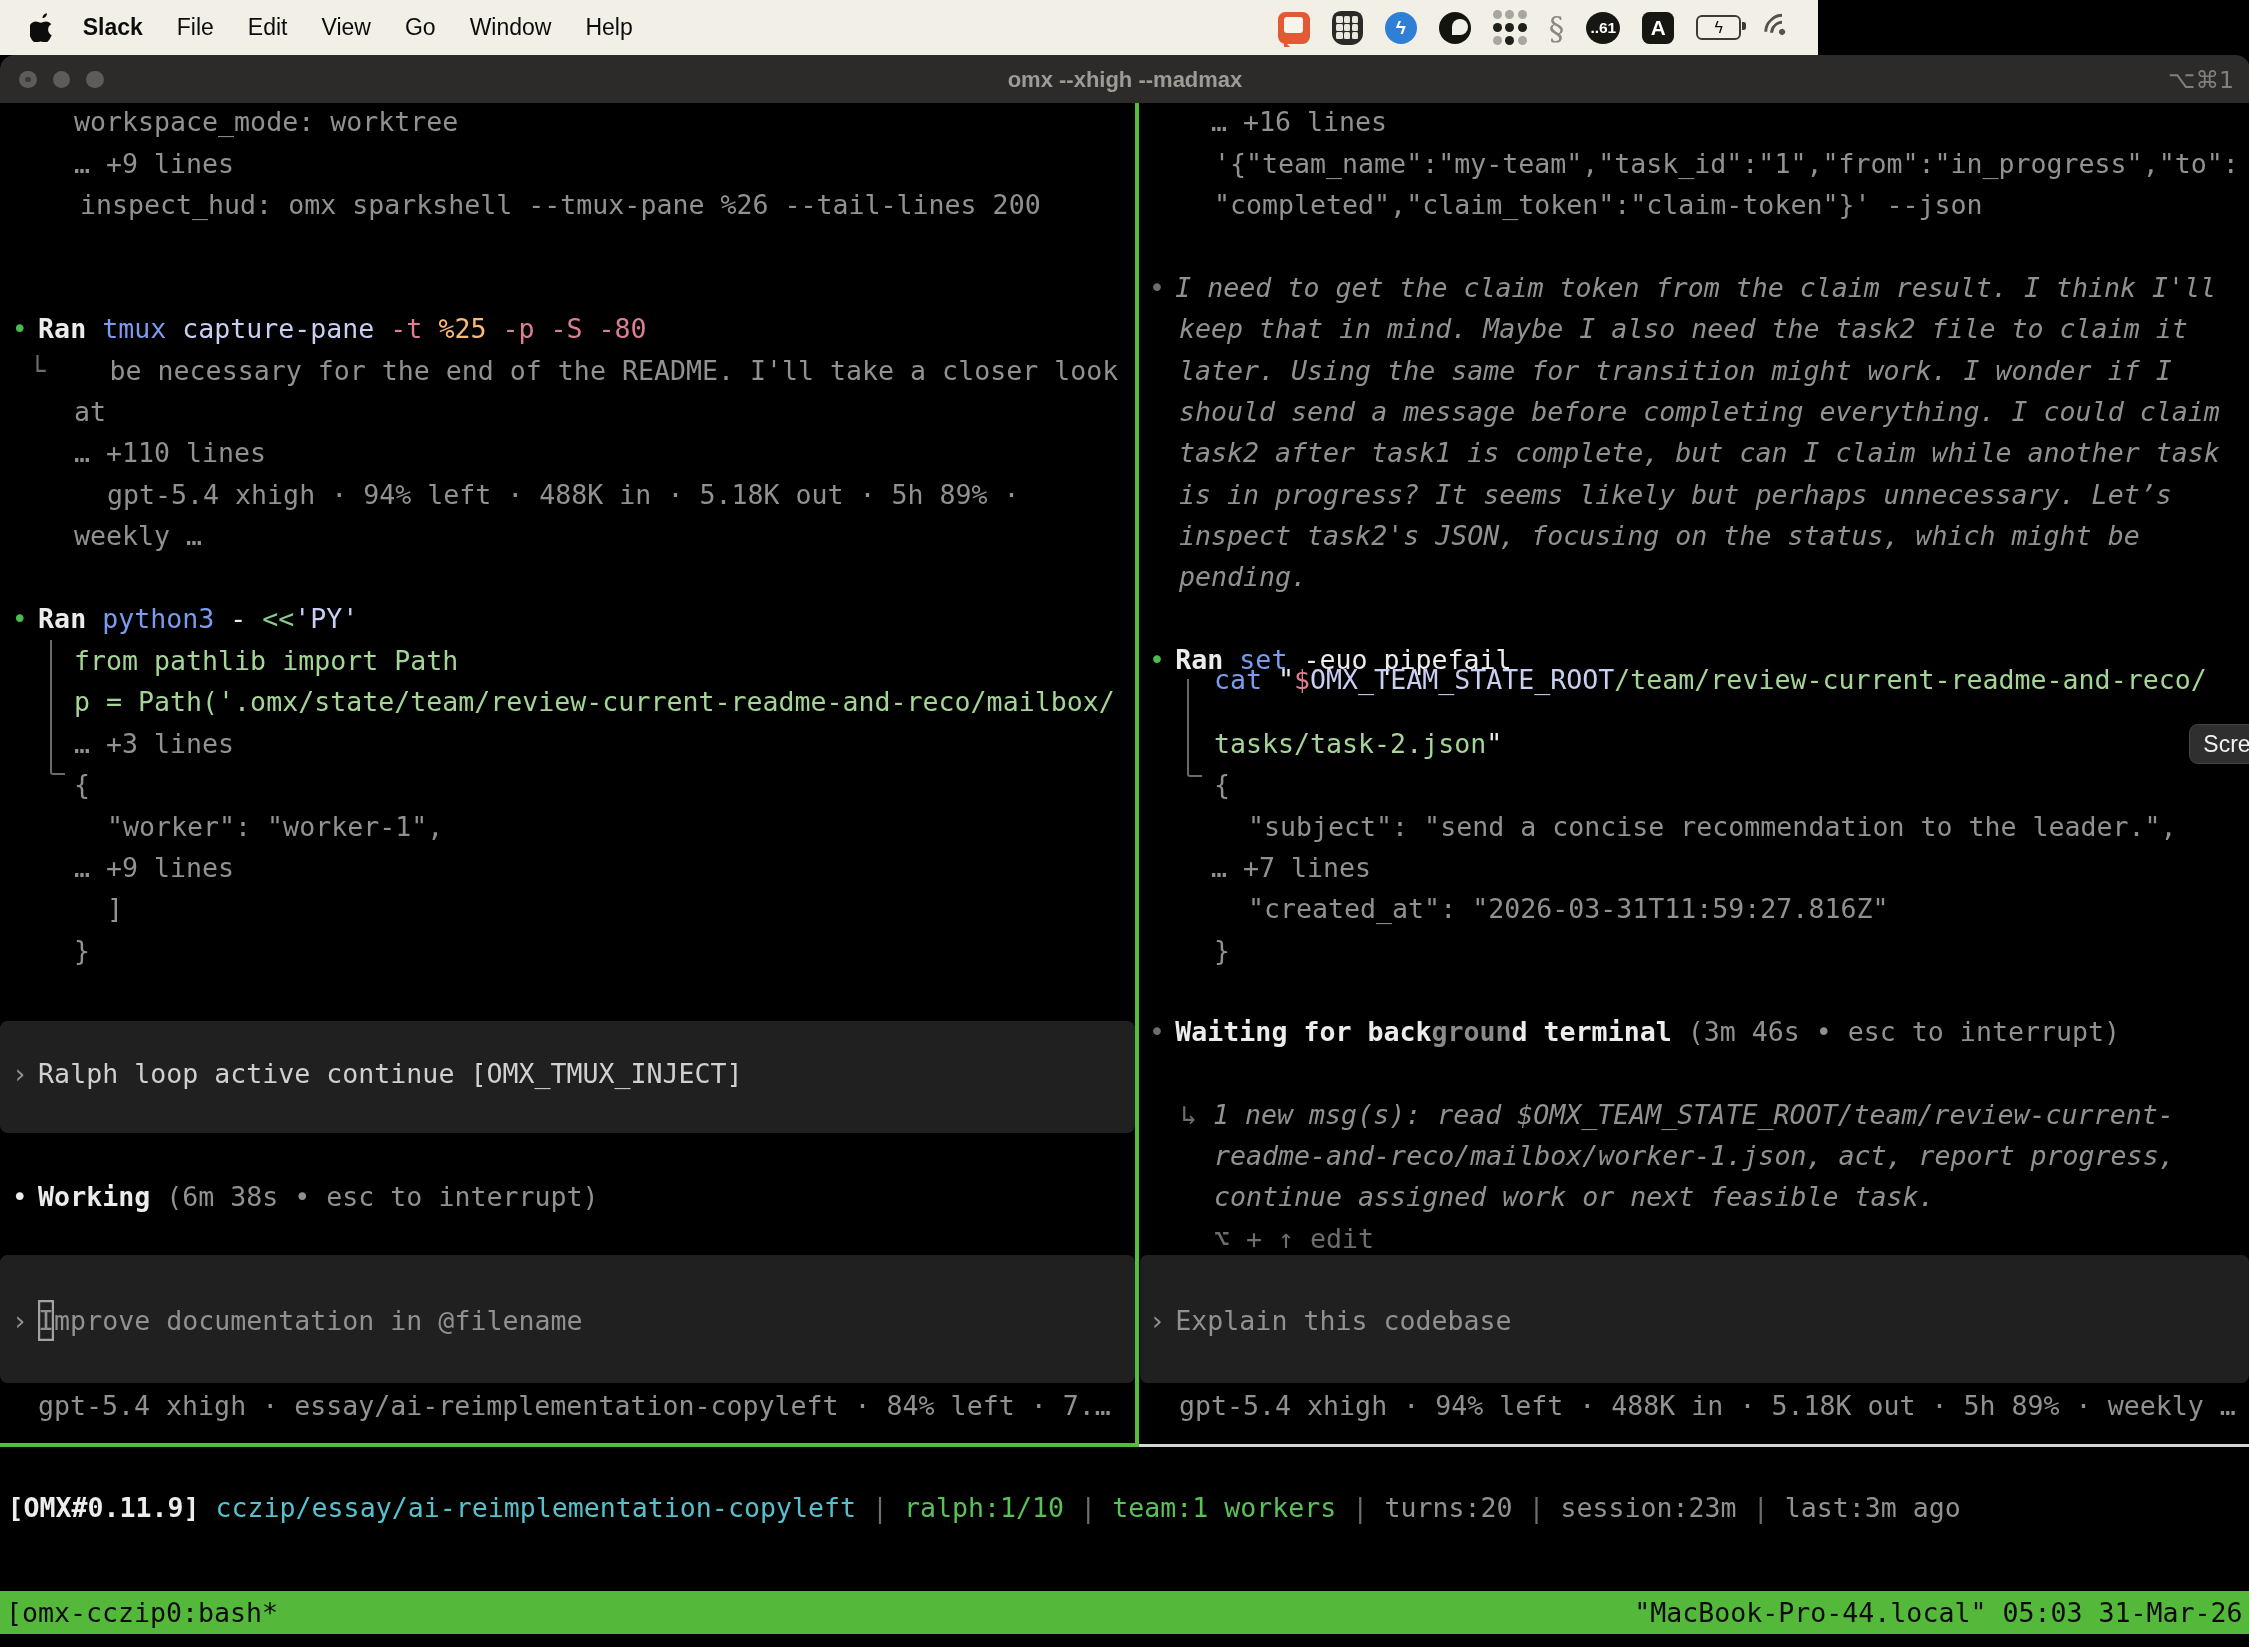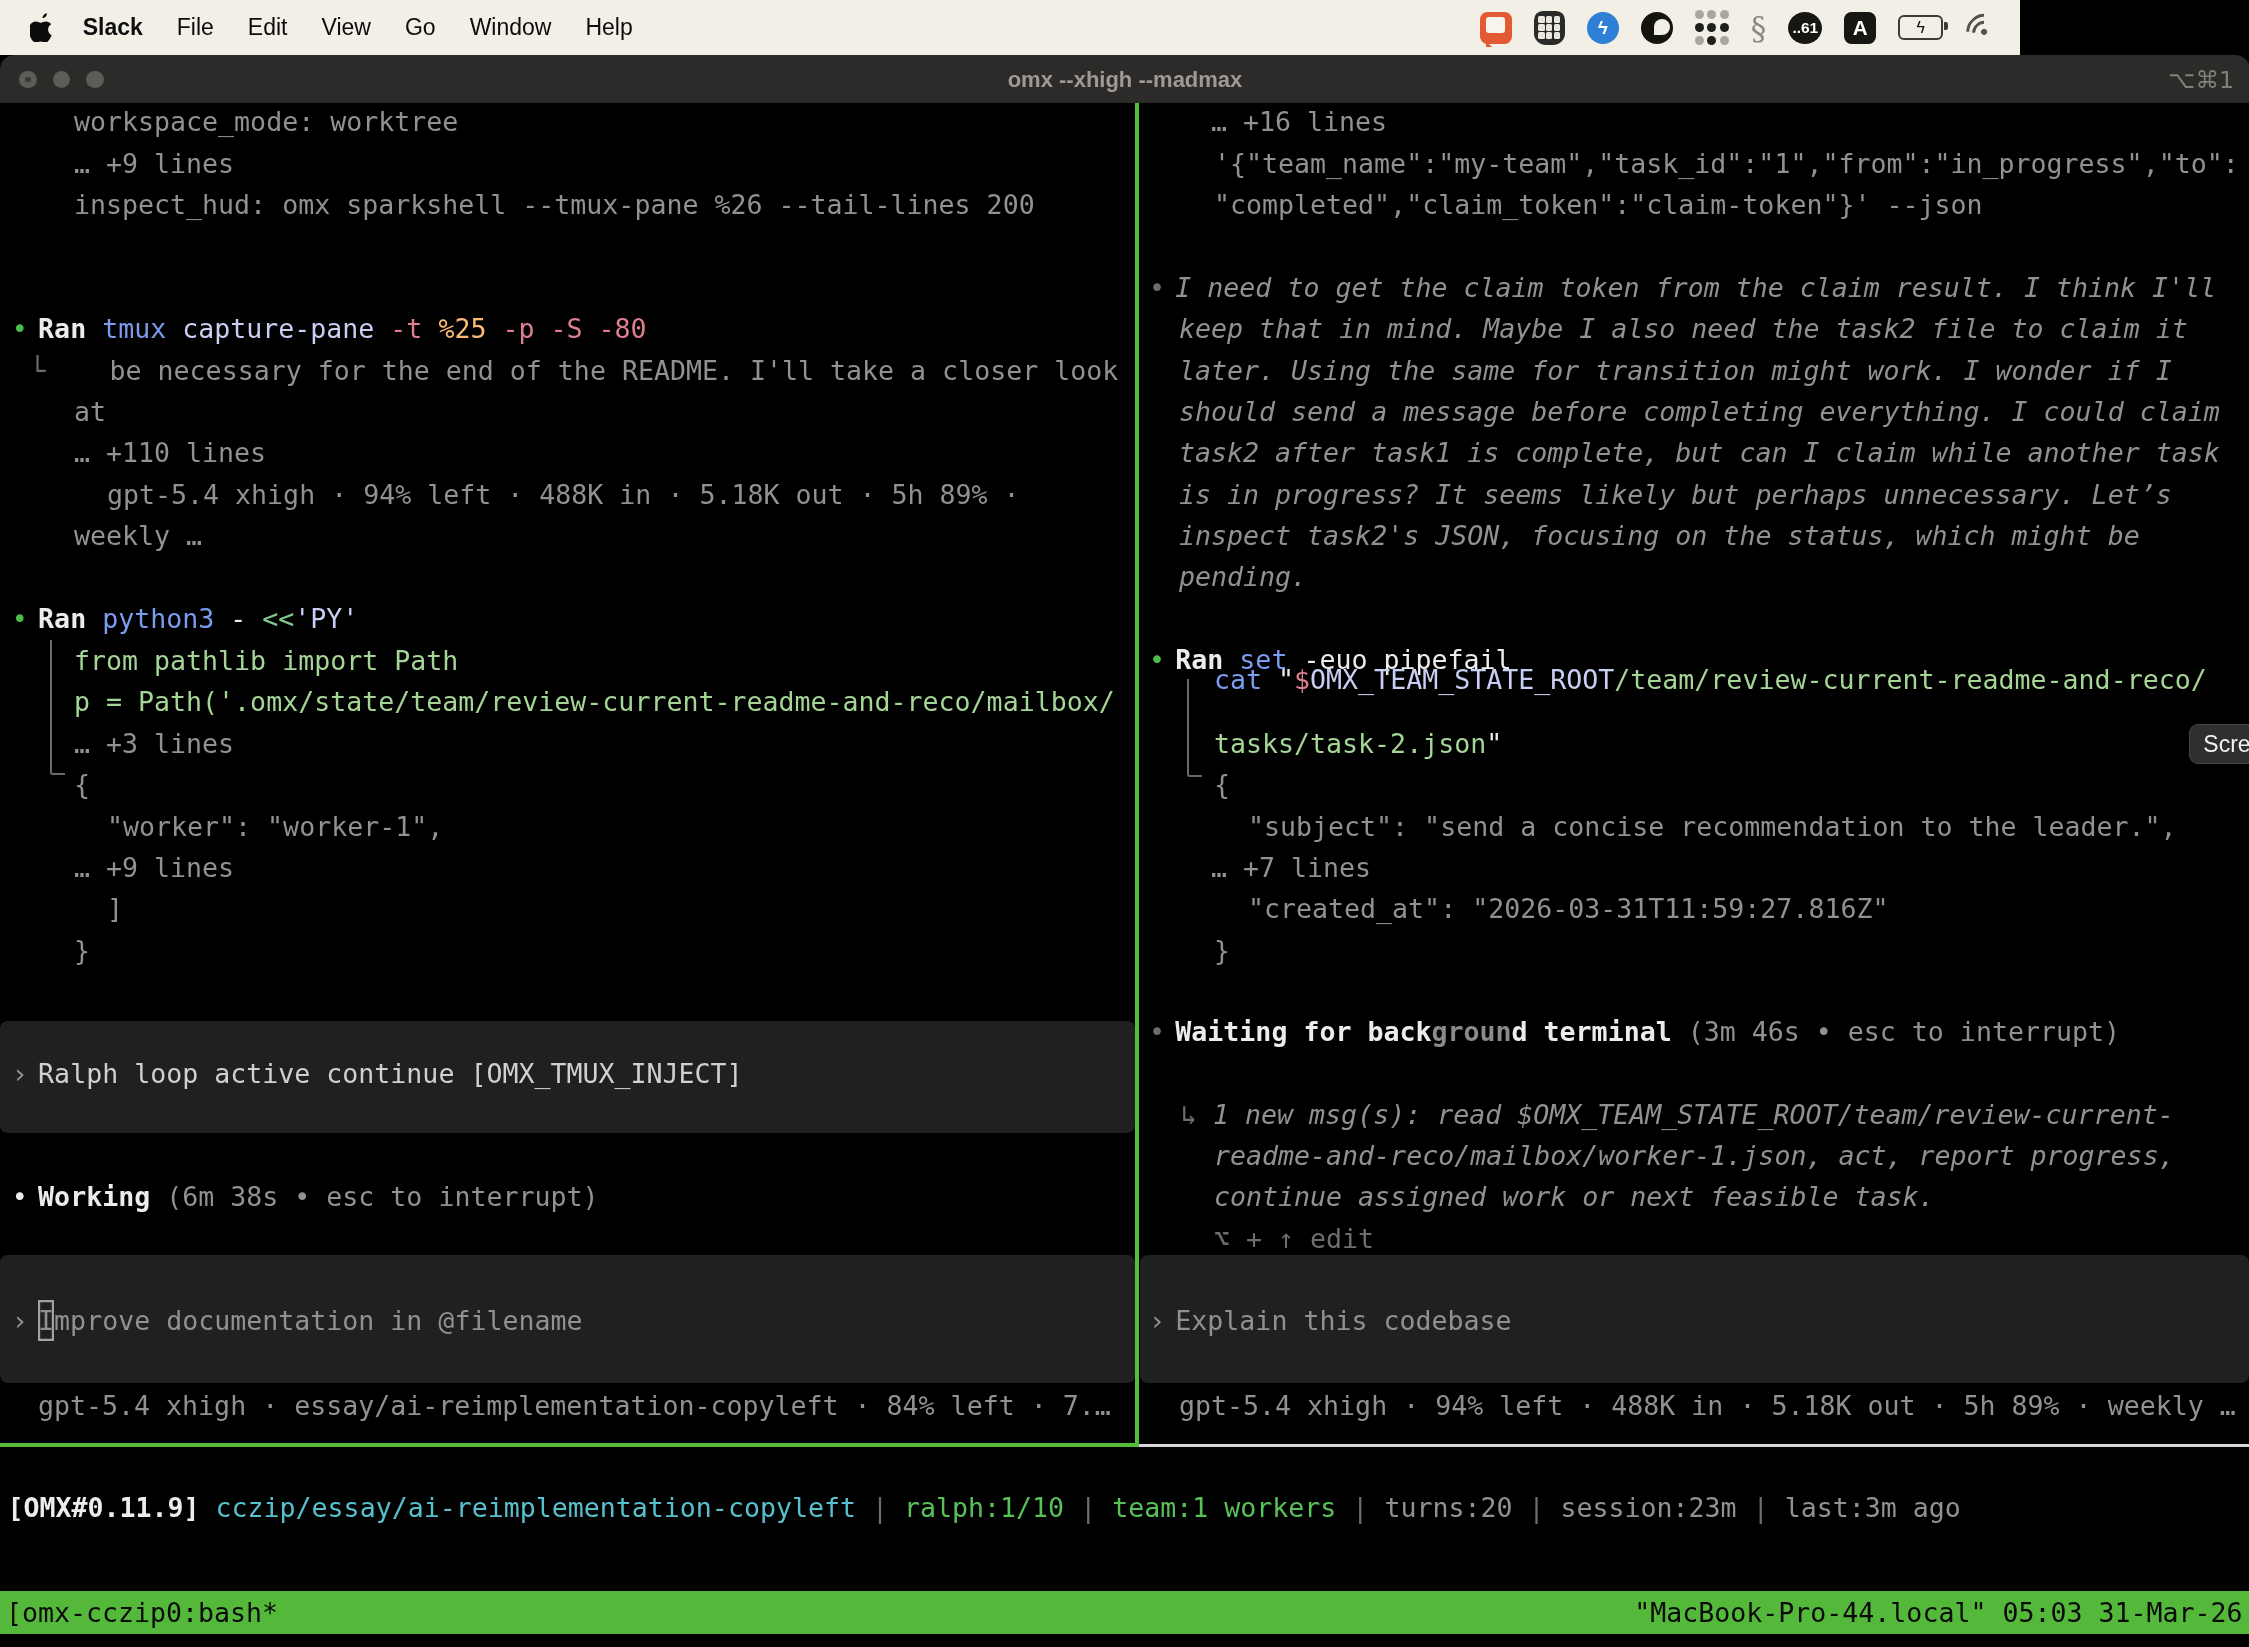--- a/index.html
+++ b/index.html
@@ -1,19 +1,19 @@
 <!DOCTYPE html>
 <html style="font-size:11.8px"><head>
 <meta charset="utf-8">
 <style>
   html,body{margin:0;padding:0;background:#000;width:2250px;height:1648px;overflow:hidden;}
   body{position:relative;font-family:"DejaVu Sans Mono",monospace;}
 
   
-  .menubar{position:absolute;left:0;top:0;width:2020px;height:55px;background:#f2f0e6;
+  .menubar{position:absolute;left:0;top:0;width:1818px;height:55px;background:#f2f0e6;
     display:flex;align-items:center;font-family:"Liberation Sans","DejaVu Sans",sans-serif;
     font-size:23px;color:#0c0c0c;}
   .apple{margin-left:29.5px;width:26.6px;height:29.5px;display:flex;align-items:center;}
   .menu-items{display:flex;align-items:center;margin-left:26.6px;gap:34px;}
   .menu-item{white-space:nowrap;}
   .menu-item.app{font-weight:bold;}
   .status-icons{margin-left:auto;margin-right:17.7px;display:flex;align-items:center;gap:22px;}
   .sicon{height:35px;display:flex;align-items:center;justify-content:center;}
   .ic-orange{width:32px;height:32px;background:#e25a33;border-radius:7.4px;position:relative;}
   .ic-orange:after{content:"";position:absolute;left:6.6px;top:5.9px;width:19px;height:16px;background:#f7f4ec;border-radius:3px;}
@@ -161,21 +161,21 @@
     <div class="band" style="left: 0px; top: 918px; width: 1135px; height: 112px;"></div>
     <div class="band" style="left: 0px; top: 1152px; width: 1135px; height: 128px;"></div>
     <div class="band" style="left: 1140px; top: 1152px; width: 1109px; height: 128px;"></div>
     <div class="gutter" style="left: 50px; top: 537px; height: 133px;"></div>
     <div class="gutter" style="left: 1187px; top: 576px; height: 96px;"></div>
     <div class="pane-border" style="left: 1135px; top: 0px; width: 3.7px; height: 1341px; background: rgb(84, 189, 62);"></div>
     <div class="pane-border" style="left: 0px; top: 1340px; width: 1139px; height: 3.7px; background: rgb(84, 189, 62);"></div>
     <div class="pane-border" style="left: 1139px; top: 1341px; width: 1111px; height: 3px; background: rgb(214, 214, 214);"></div>
     <div class="line" style="left: 74px; top: -2.2px;"><span class="c-gray">workspace_mode: worktree</span></div>
     <div class="line" style="left: 74px; top: 40px;"><span class="c-gray">… +9 lines</span></div>
-    <div class="line" style="left: 74px; top: 81px;"><span class="c-gray">inspect_hud: omx sparkshell --tmux-pane %26 --tail-lines 200</span></div>
+    <div class="line" style="left: 80px; top: 81px;"><span class="c-gray">inspect_hud: omx sparkshell --tmux-pane %26 --tail-lines 200</span></div>
     <div class="line" style="left: 11.8px; top: 205px;"><span class="c-grn" style="margin-right: 10.3px;">•</span><span class="c-white b">Ran </span><span class="c-blue">tmux </span><span class="c-lav">capture-pane </span><span class="c-pink">-t </span><span class="c-orange">%25 </span><span class="c-pink">-p </span><span class="c-pink">-S </span><span class="c-pink">-80</span></div>
     <div class="line" style="left: 29.5px; top: 247px;"><span class="c-dim">└</span><span class="c-gray">    be necessary for the end of the README. I'll take a closer look</span></div>
     <div class="line" style="left: 74px; top: 288px;"><span class="c-gray">at</span></div>
     <div class="line" style="left: 74px; top: 329px;"><span class="c-gray">… +110 lines</span></div>
     <div class="line" style="left: 107px; top: 371px;"><span class="c-gray">gpt-5.4 xhigh · 94% left · 488K in · 5.18K out · 5h 89% ·</span></div>
     <div class="line" style="left: 74px; top: 412px;"><span class="c-gray">weekly …</span></div>
     <div class="line" style="left: 11.8px; top: 495px;"><span class="c-grn" style="margin-right: 10.3px;">•</span><span class="c-white b">Ran </span><span class="c-blue">python3 </span><span class="c-white">- </span><span class="c-teal">&lt;&lt;</span><span class="c-lav">'PY'</span></div>
     <div class="line" style="left: 74px; top: 537px;"><span class="c-path">from pathlib import Path</span></div>
     <div class="line" style="left: 74px; top: 578px;"><span class="c-path">p = Path('.omx/state/team/review-current-readme-and-reco/mailbox/</span></div>
     <div class="line" style="left: 74px; top: 620px;"><span class="c-gray">… +3 lines</span></div>

